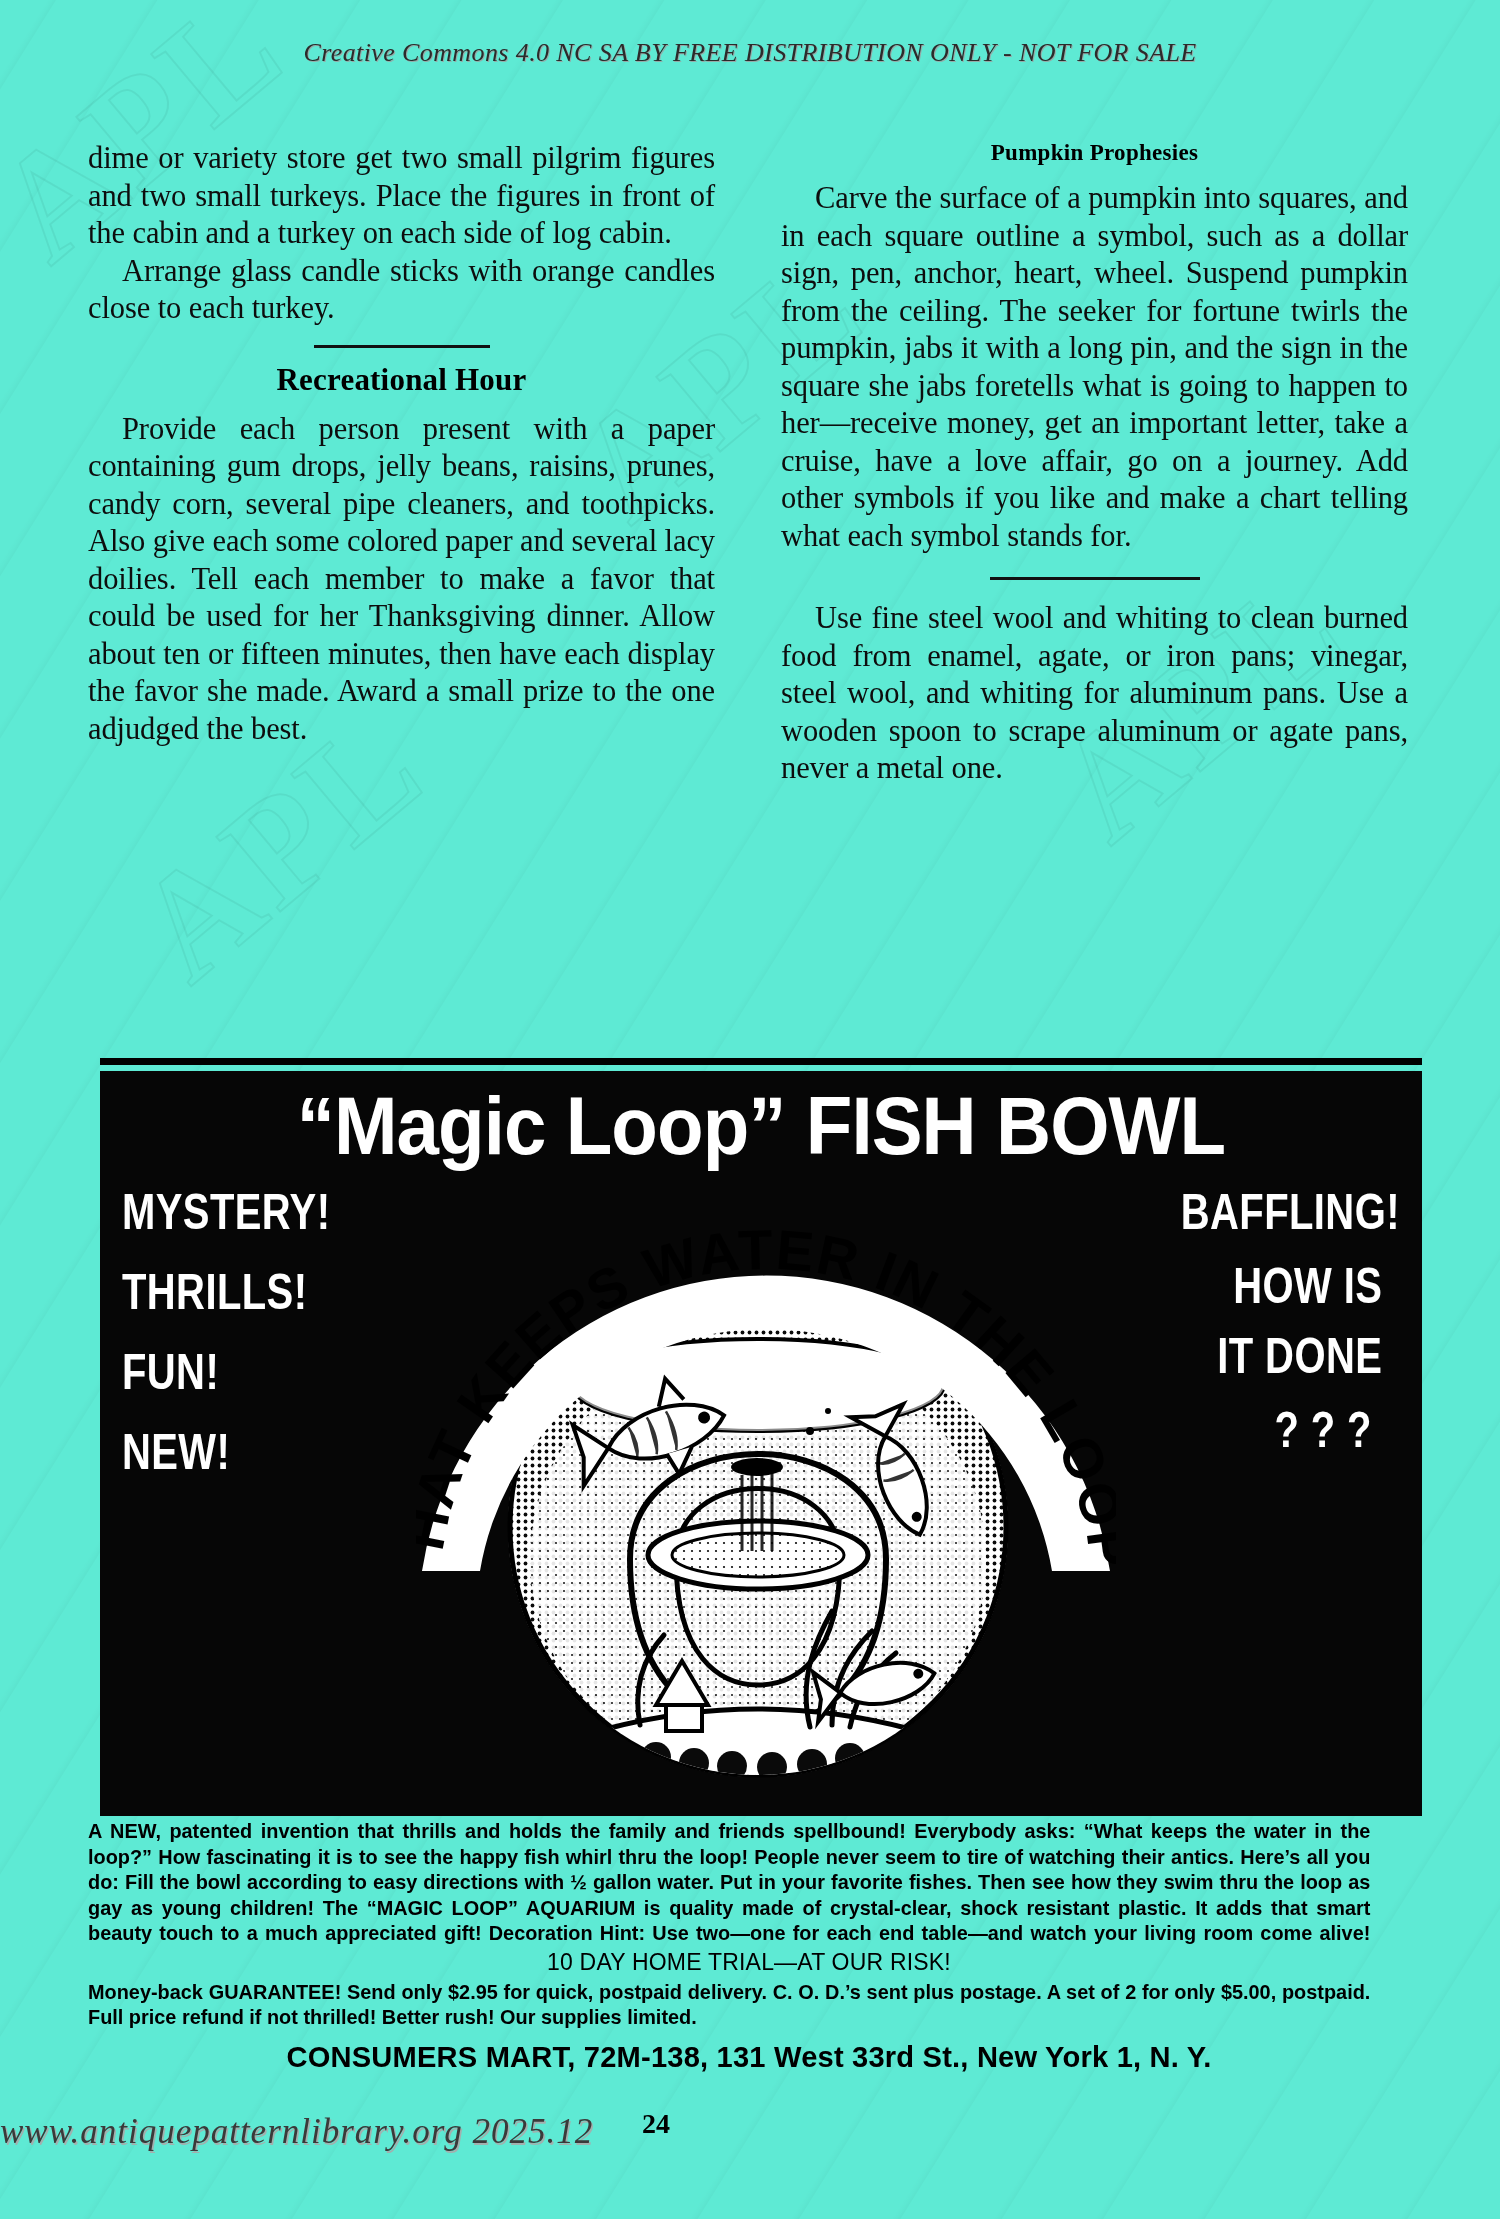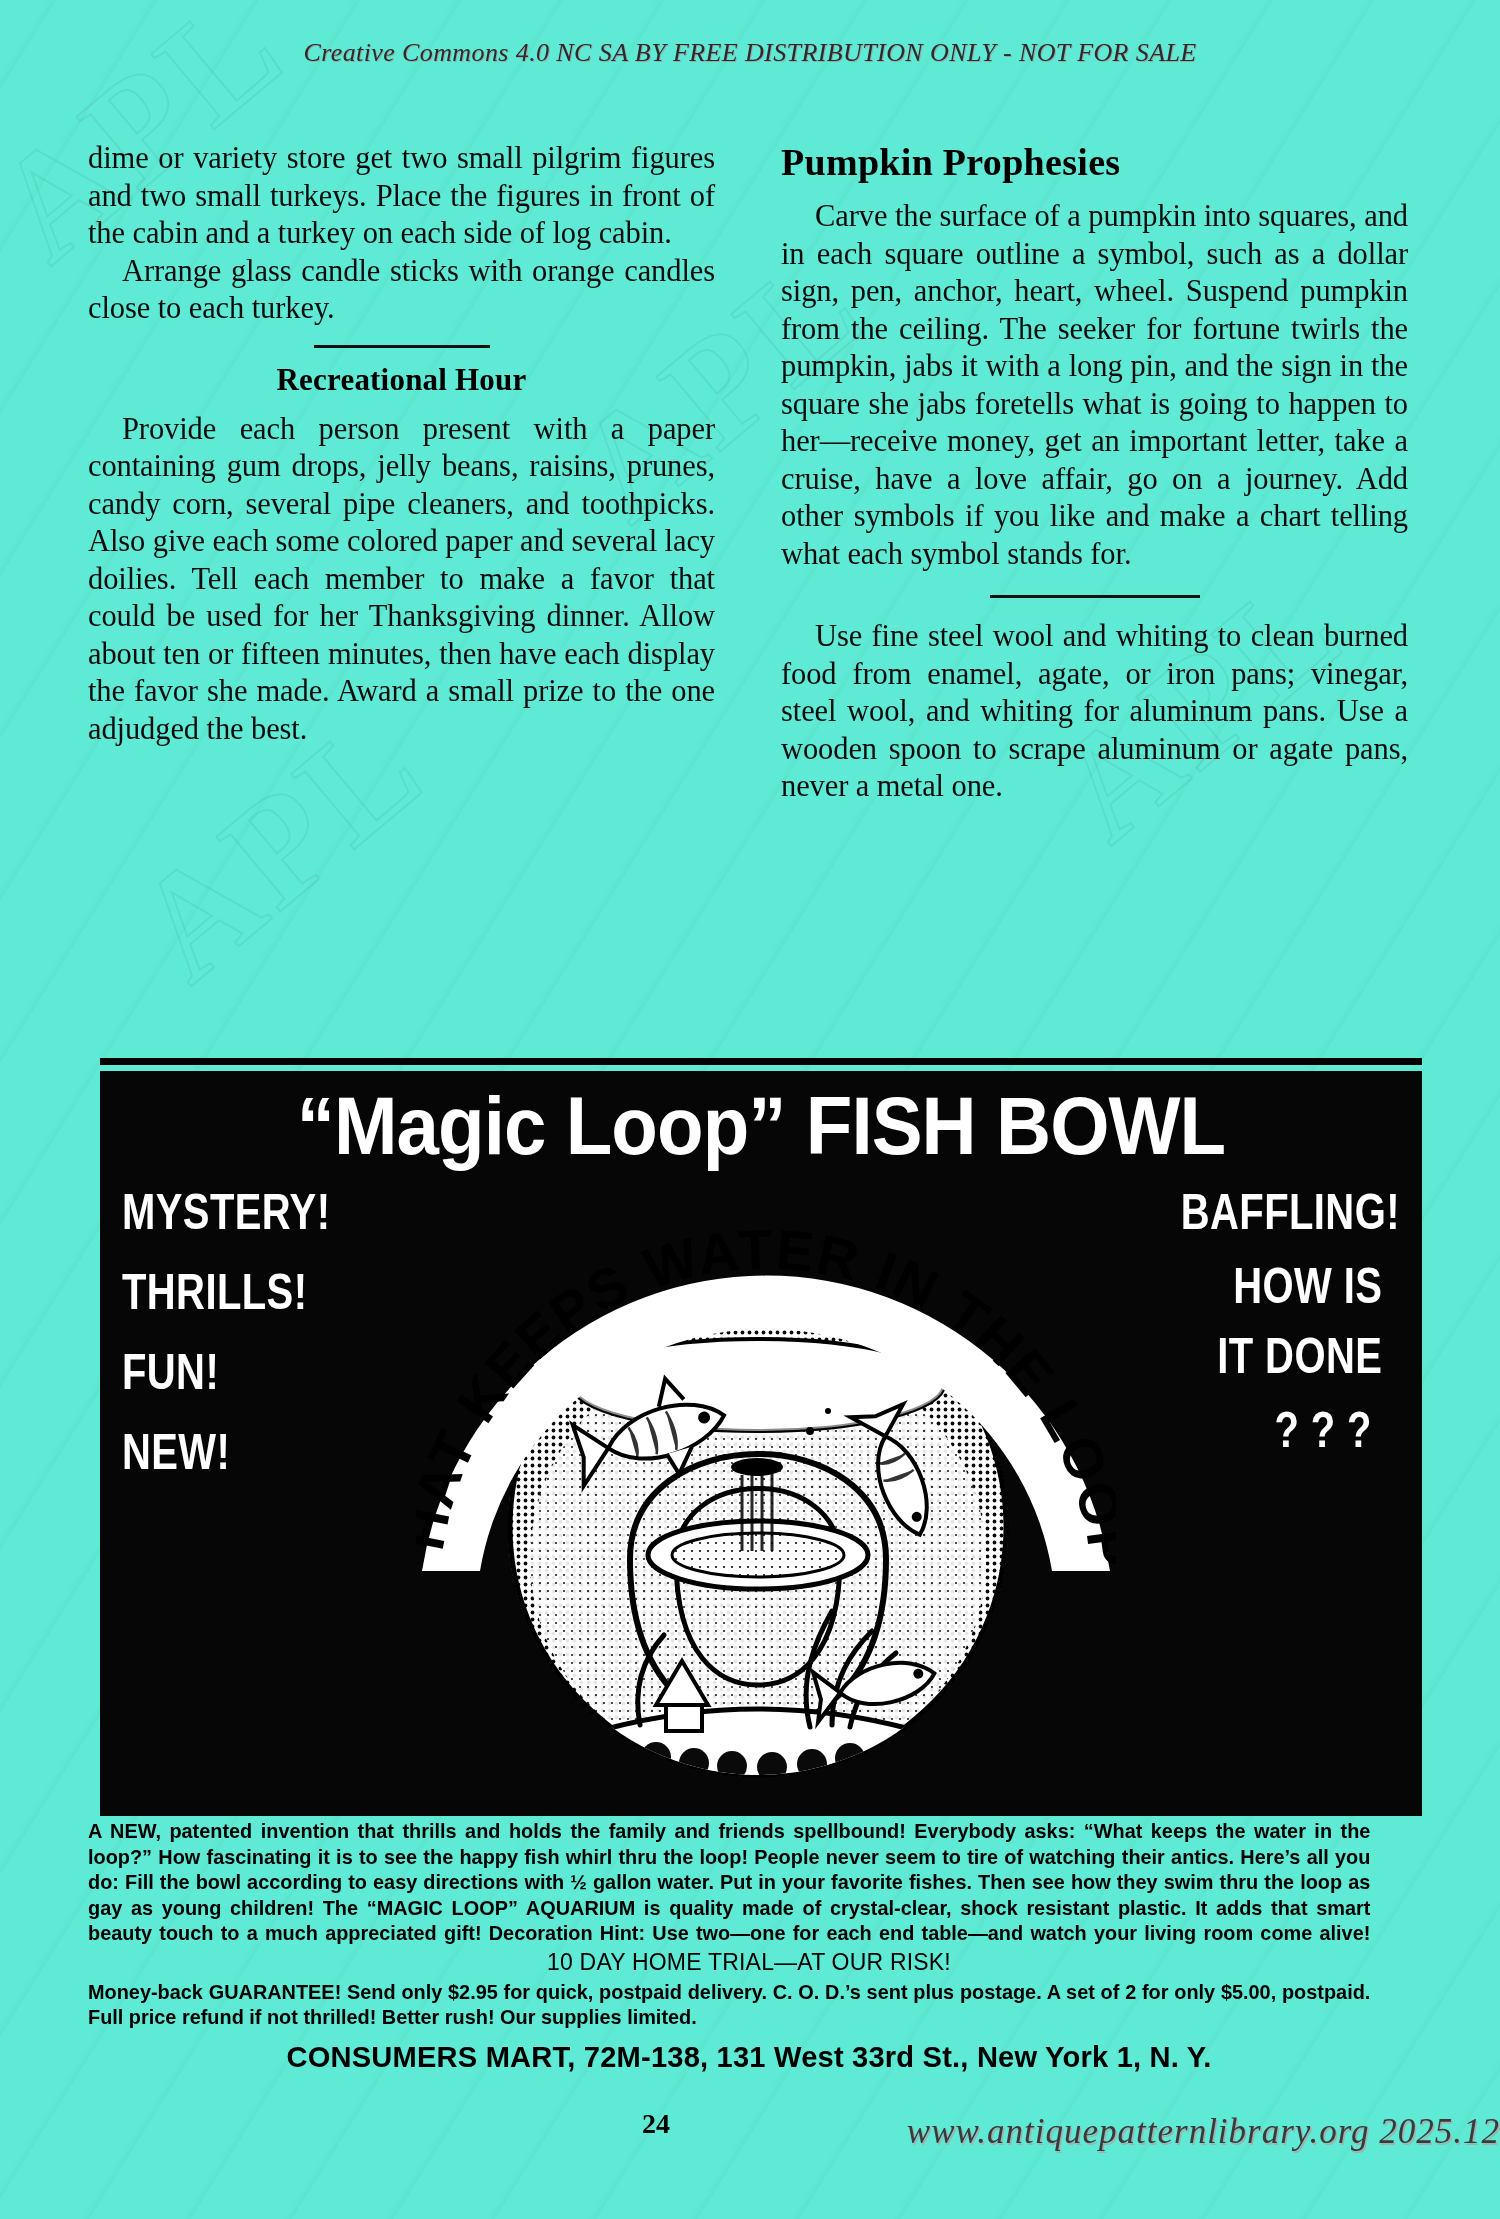--- a/index.html
+++ b/index.html
@@ -109,22 +109,22 @@
     font-weight: 700;
     font-size: 29px;
     text-align: center;
     margin: 0 0 20px 0;
     letter-spacing: 0.2px;
     color: #000;
   }
   h3.col-head {
     font-family: "Liberation Serif", serif;
     font-weight: 700;
-    font-size: 38px;
-    text-align: left;
+    font-size: 23px;
+    text-align: center;
     margin: 0 0 14px 0;
     letter-spacing: 0.3px;
     color: #000;
   }
 
   
   .ad {
     position: absolute;
     left: 88px;
     top: 1058px;
@@ -297,21 +297,21 @@
     font-family: "Liberation Serif", serif;
     font-weight: 700;
     font-size: 28px;
     color: #000;
     z-index: 7;
   }
   .footer-url {
     position: absolute;
     left: 0; width: 1500px;
     top: 2112px;
-    text-align: right;
+    text-align: left;
     font-family: "Liberation Serif", serif;
     font-style: italic;
     font-size: 35px;
     letter-spacing: 1px;
     color: #3a3a3a;
     text-shadow: 1.5px 1.5px 0 rgba(170,170,170,0.9);
     z-index: 8;
   }
 </style>
 </head>

